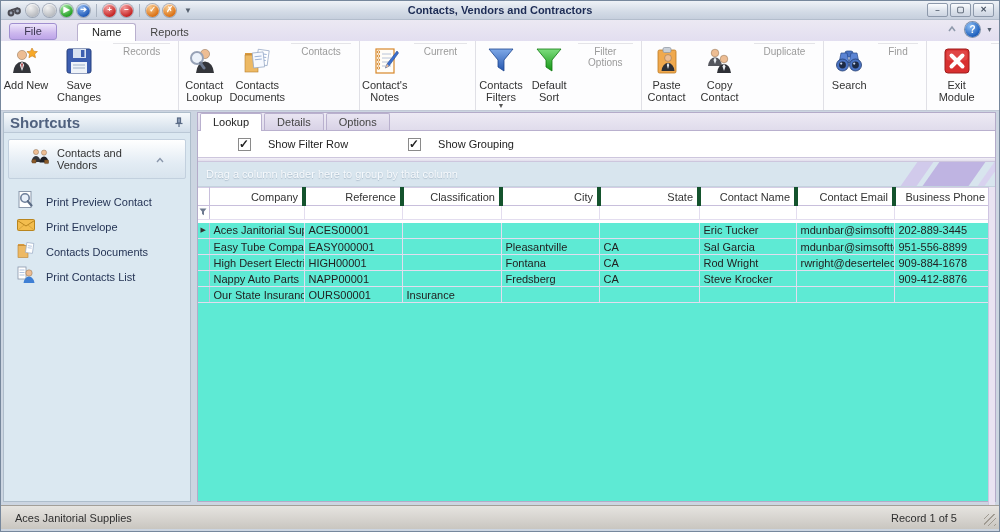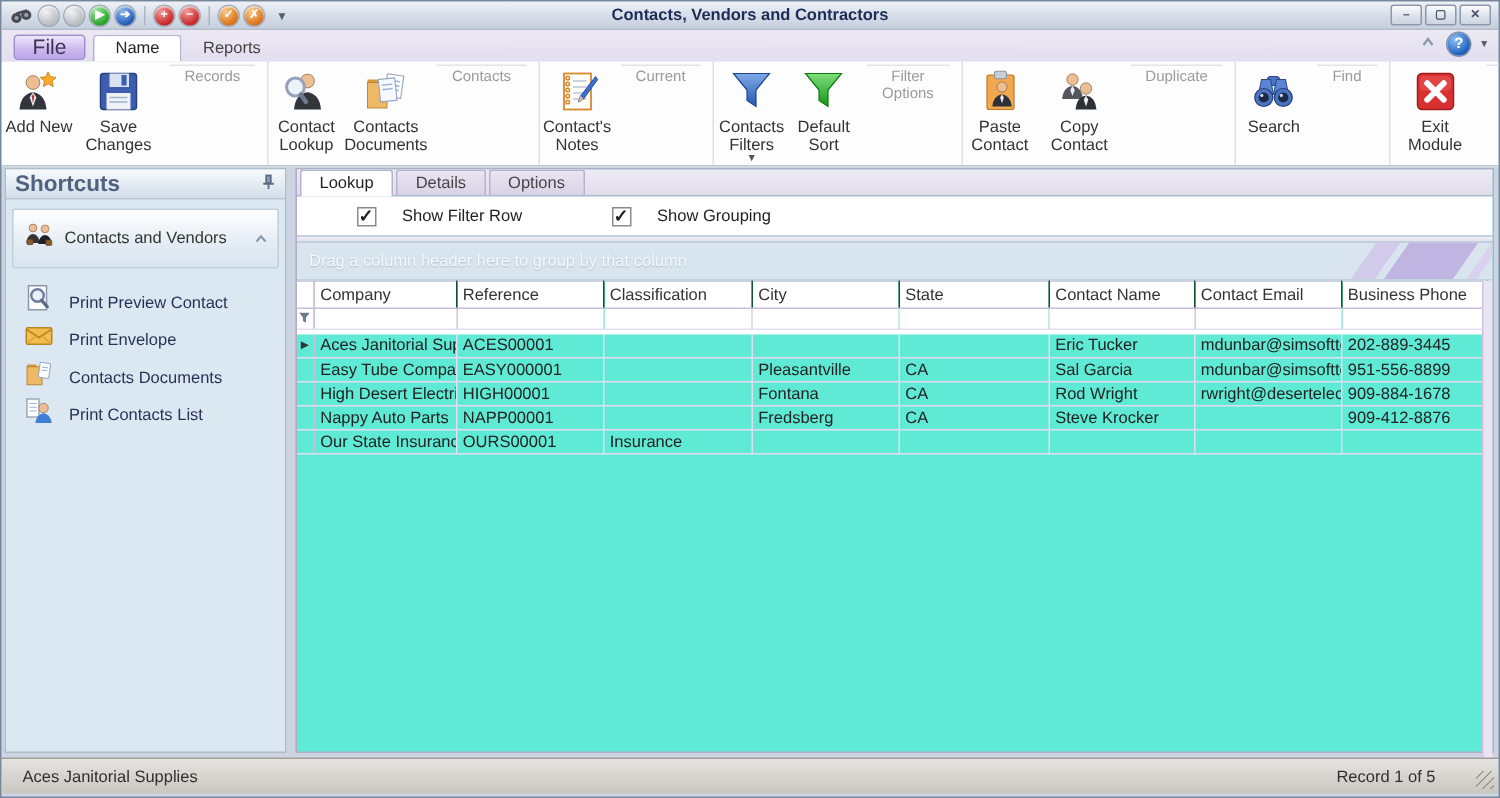--- a/index.html
+++ b/index.html
@@ -29,22 +29,22 @@
   .title { position:absolute; left:0; right:0; text-align:center; font-size:11px; font-weight:bold;
            color:#1d2c55; pointer-events:none; }
   .win-controls { position:absolute; right:5px; top:2px; display:flex; gap:2px; }
   .win-btn { width:21px; height:14px; border:1px solid #8d99ab; border-radius:2px;
              background:linear-gradient(#fbfcfe,#dde3ec 55%,#cdd5e2); color:#485363;
              font-size:8px; line-height:12px; text-align:center; font-weight:bold; }
 
   
   .tabrow { position:absolute; left:0; top:19px; right:0; height:21px;
             background:linear-gradient(#ece9f3,#e2def0); display:flex; align-items:flex-end; }
-  .file-btn { margin:0 5px 1px 8px; width:48px; height:17px; border:1px solid #a08fd0; border-radius:3px;
-              background:linear-gradient(#eee6fb,#cdb8ee 60%,#bda4e8); color:#3a3550; font-size:14px;
+  .file-btn { margin:0 20px 1px 8px; width:48px; height:17px; border:1px solid #a08fd0; border-radius:3px;
+              background:linear-gradient(#eee6fb,#cdb8ee 60%,#bda4e8); color:#3a3550; font-size:11px;
               text-align:center; line-height:15px; }
   .menu-tab { padding:2px 14px 3px 14px; font-size:11px; color:#444; }
   .menu-tab.active { background:#fff; border:1px solid #b9b0ce; border-bottom:none;
                      border-radius:3px 3px 0 0; color:#222; }
   .tabrow-right { position:absolute; right:6px; top:21px; display:flex; align-items:center; gap:6px; }
   .chev-circle { color:#8e99ab; font-size:10px; }
   .help-btn { width:15px; height:15px; border-radius:50%; color:#fff; font-size:10px; font-weight:bold;
               text-align:center; line-height:15px;
               background:radial-gradient(circle at 35% 30%, #8fc0f5, #1759b8 75%);
               box-shadow:0 0 0 1px #7f90a8; }
@@ -65,21 +65,21 @@
               border-top:1px solid #e4e4e8; margin:0 6px; }
 
   
   .sidebar { position:absolute; left:2px; top:111px; width:188px; bottom:29px;
              background:#dbe8f1; border:1px solid #aebdcb; }
   .sb-header { height:20px; background:linear-gradient(#f7fafc,#d2deea); border-bottom:1px solid #bac8d6;
                display:flex; align-items:center; padding:0 6px; }
   .sb-header .sb-title { flex:1; font-size:15px; font-weight:bold; color:#51627f; }
   .sb-group { margin:6px 4px 0 4px; height:40px; border:1px solid #c2d0de; border-radius:2px;
               background:linear-gradient(#ffffff,#e3ecf4 60%,#d8e4ee); display:flex; align-items:center;
-              padding:0 6px; }
+              padding:0 20px; }
   .sb-group .sb-gtext { flex:1; font-size:11px; color:#333; margin-left:6px; }
   .sb-items { margin-top:10px; }
   .sb-item { display:flex; align-items:center; height:25px; padding-left:12px; }
   .sb-item .sb-ilabel { font-size:11px; color:#253455; margin-left:10px; }
 
   .main { position:absolute; left:196px; top:111px; right:3px; bottom:29px; background:#5eead4;
           border:1px solid #b4abc9; }
   .mtabs { height:18px; background:linear-gradient(#edeaf4,#e0dcec); display:flex; align-items:flex-end;
            border-bottom:1px solid #b9b0ce; }
   .mtab { font-size:11px; color:#444; padding:2px 12px 2px 12px; border:1px solid #b9b0ce;
@@ -101,22 +101,22 @@
                   text-shadow:0 1px 1px rgba(140,160,180,.6); }
   .swoosh { position:absolute; top:0; bottom:0; }
   .sw1 { right:18px; width:46px; background:#b9a7de; transform:skewX(-35deg); opacity:.8; }
   .sw2 { right:70px; width:16px; background:#cfc3ea; transform:skewX(-35deg); opacity:.8; }
   .sw3 { right:2px;  width:7px;  background:#d8cfee; transform:skewX(-35deg); opacity:.9; }
 
   .grid-wrap { position:relative; }
   .scrollstrip { position:absolute; right:0; top:0; width:7px; height:318px;
                  background:#e9e3f2; border-left:1px solid #cfc5e2; }
   table.grid { border-collapse:collapse; table-layout:fixed; width:791px; }
-  table.grid th { font-size:11px; font-weight:normal; color:#333; text-align:left; padding:2px 4px;
-                  border-right:1px solid #14532d; border-bottom:1px solid #c8bfdc;
+  table.grid th { font-size:11px; font-weight:normal; color:#333; text-align:right; padding:2px 4px;
+                  border-right:4px solid #14532d; border-bottom:1px solid #c8bfdc;
                   border-top:1px solid #d5cde4; background:#fff; height:18px;
                   white-space:nowrap; overflow:hidden; }
   table.grid td { font-size:11px; color:#222; padding:1px 4px; height:16px;
                   border-right:1px solid #e3ddef; border-bottom:1px solid #e3ddef;
                   white-space:nowrap; overflow:hidden; text-overflow:clip; }
   table.grid td.ind, table.grid th.ind { border-right:1px solid #c8bfdc; padding:0 1px;
                   text-align:center; color:#333; font-size:7px; }
   tr.filter-row td { background:#fff; height:14px; }
   tr.spacer td { border:none; height:3px; padding:0; background:#fff; }
   td.email { }

